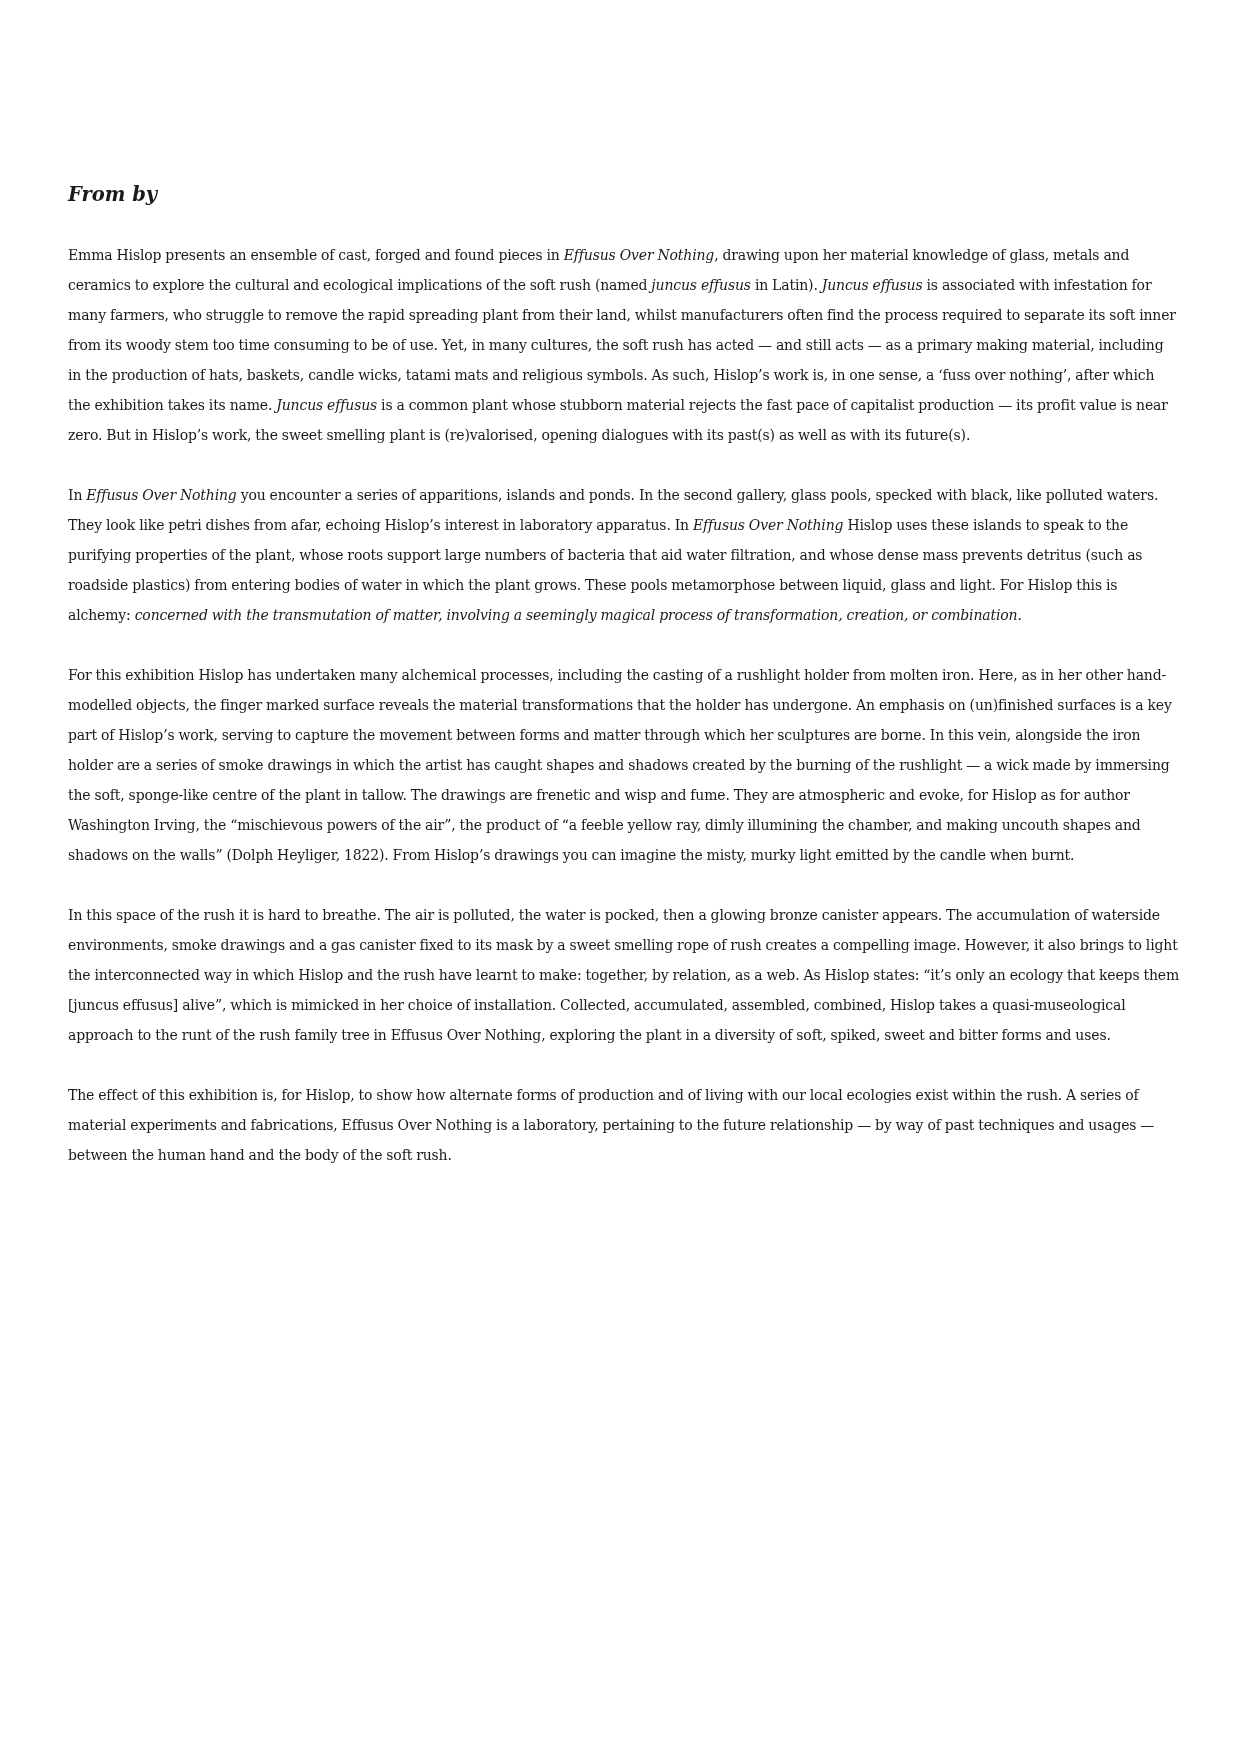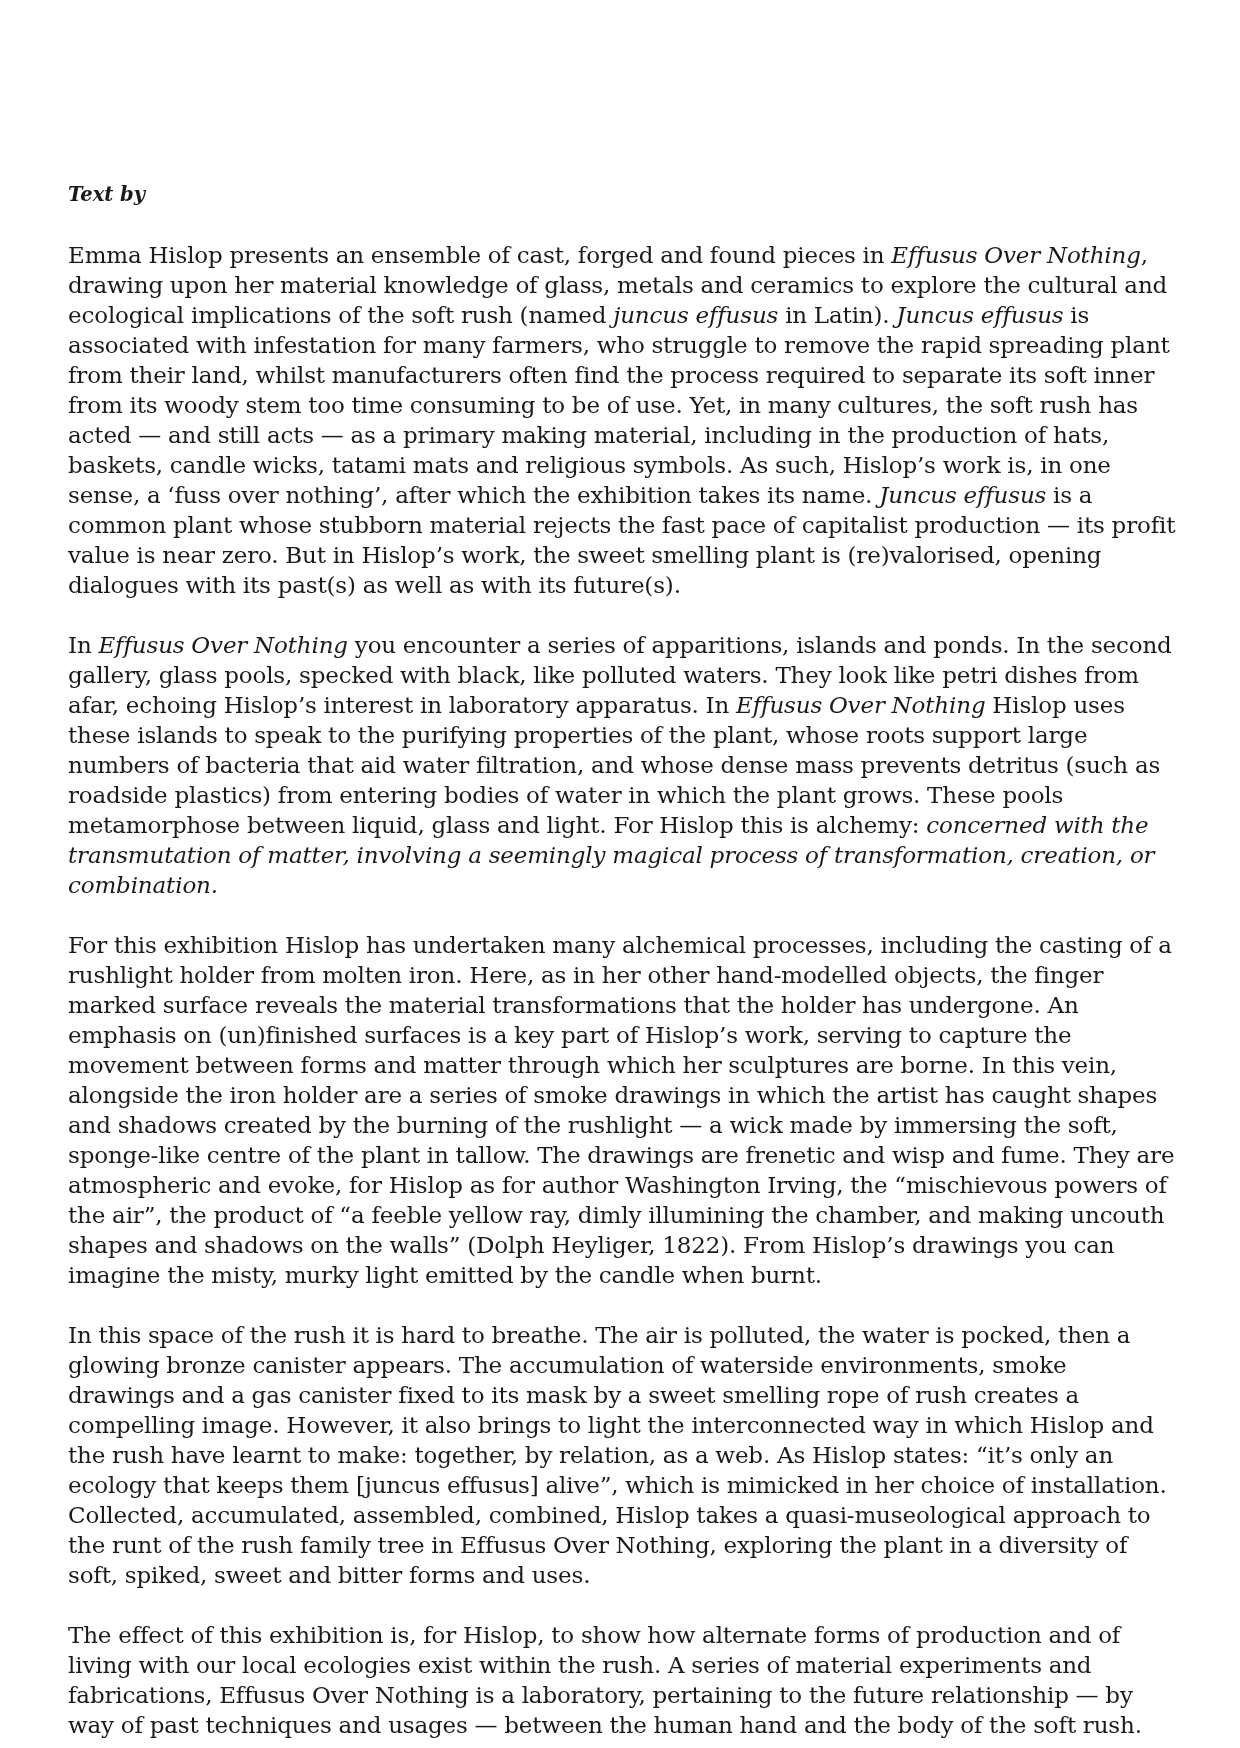--- a/index.html
+++ b/index.html
@@ -25,36 +25,36 @@
       font-style: italic;
       font-weight: bold;
       font-size: 19.5px;
       line-height: 30px;
       margin: 0 0 30px 0;
     }
     .byline div {
       margin: 0;
     }
     .para {
-      font-size: 23px;
+      font-size: 14px;
       line-height: 30px;
       margin: 0 0 30px 0;
       letter-spacing: -0.15px;
       word-spacing: -0.3px;
     }
     .para em {
       font-style: italic;
     }
   </style>
 </head>
 <body>
 
 <div class="page">
   <div class="byline">
-    <div>Text by</div>
+    <div>From by</div>
   </div>
 
   <p class="para"><span>Emma Hislop presents an ensemble of cast, forged and found pieces in </span><em>Effusus Over Nothing</em><span>, drawing upon her material knowledge of glass, metals and ceramics to explore the cultural and ecological implications of the soft rush (named </span><em>juncus effusus</em><span> in Latin). </span><em>Juncus effusus</em><span> is associated with infestation for many farmers, who struggle to remove the rapid spreading plant from their land, whilst manufacturers often find the process required to separate its soft inner from its woody stem too time consuming to be of use. Yet, in many cultures, the soft rush has acted — and still acts — as a primary making material, including in the production of hats, baskets, candle wicks, tatami mats and religious symbols. As such, Hislop’s work is, in one sense, a ‘fuss over nothing’, after which the exhibition takes its name. </span><em>Juncus effusus</em><span> is a common plant whose stubborn material rejects the fast pace of capitalist production — its profit value is near zero. But in Hislop’s work, the sweet smelling plant is (re)valorised, opening dialogues with its past(s) as well as with its future(s).</span></p>
   <p class="para"><span>In </span><em>Effusus Over Nothing</em><span> you encounter a series of apparitions, islands and ponds. In the second gallery, glass pools, specked with black, like polluted waters. They look like petri dishes from afar, echoing Hislop’s interest in laboratory apparatus. In </span><em>Effusus Over Nothing</em><span> Hislop uses these islands to speak to the purifying properties of the plant, whose roots support large numbers of bacteria that aid water filtration, and whose dense mass prevents detritus (such as roadside plastics) from entering bodies of water in which the plant grows. These pools metamorphose between liquid, glass and light. For Hislop this is alchemy: </span><em>concerned with the transmutation of matter, involving a seemingly magical process of transformation, creation, or combination.</em></p>
   <p class="para"><span>For this exhibition Hislop has undertaken many alchemical processes, including the casting of a rushlight holder from molten iron. Here, as in her other hand-modelled objects, the finger marked surface reveals the material transformations that the holder has undergone. An emphasis on (un)finished surfaces is a key part of Hislop’s work, serving to capture the movement between forms and matter through which her sculptures are borne. In this vein, alongside the iron holder are a series of smoke drawings in which the artist has caught shapes and shadows created by the burning of the rushlight — a wick made by immersing the soft, sponge-like centre of the plant in tallow. The drawings are frenetic and wisp and fume. They are atmospheric and evoke, for Hislop as for author Washington Irving, the “mischievous powers of the air”, the product of “a feeble yellow ray, dimly illumining the chamber, and making uncouth shapes and shadows on the walls” (Dolph Heyliger, 1822). From Hislop’s drawings you can imagine the misty, murky light emitted by the candle when burnt.</span></p>
   <p class="para"><span>In this space of the rush it is hard to breathe. The air is polluted, the water is pocked, then a glowing bronze canister appears. The accumulation of waterside environments, smoke drawings and a gas canister fixed to its mask by a sweet smelling rope of rush creates a compelling image. However, it also brings to light the interconnected way in which Hislop and the rush have learnt to make: together, by relation, as a web. As Hislop states: “it’s only an ecology that keeps them [juncus effusus] alive”, which is mimicked in her choice of installation. Collected, accumulated, assembled, combined, Hislop takes a quasi-museological approach to the runt of the rush family tree in Effusus Over Nothing, exploring the plant in a diversity of soft, spiked, sweet and bitter forms and uses.</span></p>
   <p class="para"><span>The effect of this exhibition is, for Hislop, to show how alternate forms of production and of living with our local ecologies exist within the rush. A series of material experiments and fabrications, Effusus Over Nothing is a laboratory, pertaining to the future relationship — by way of past techniques and usages — between the human hand and the body of the soft rush.</span></p>
 </div>
 
 </body></html>

